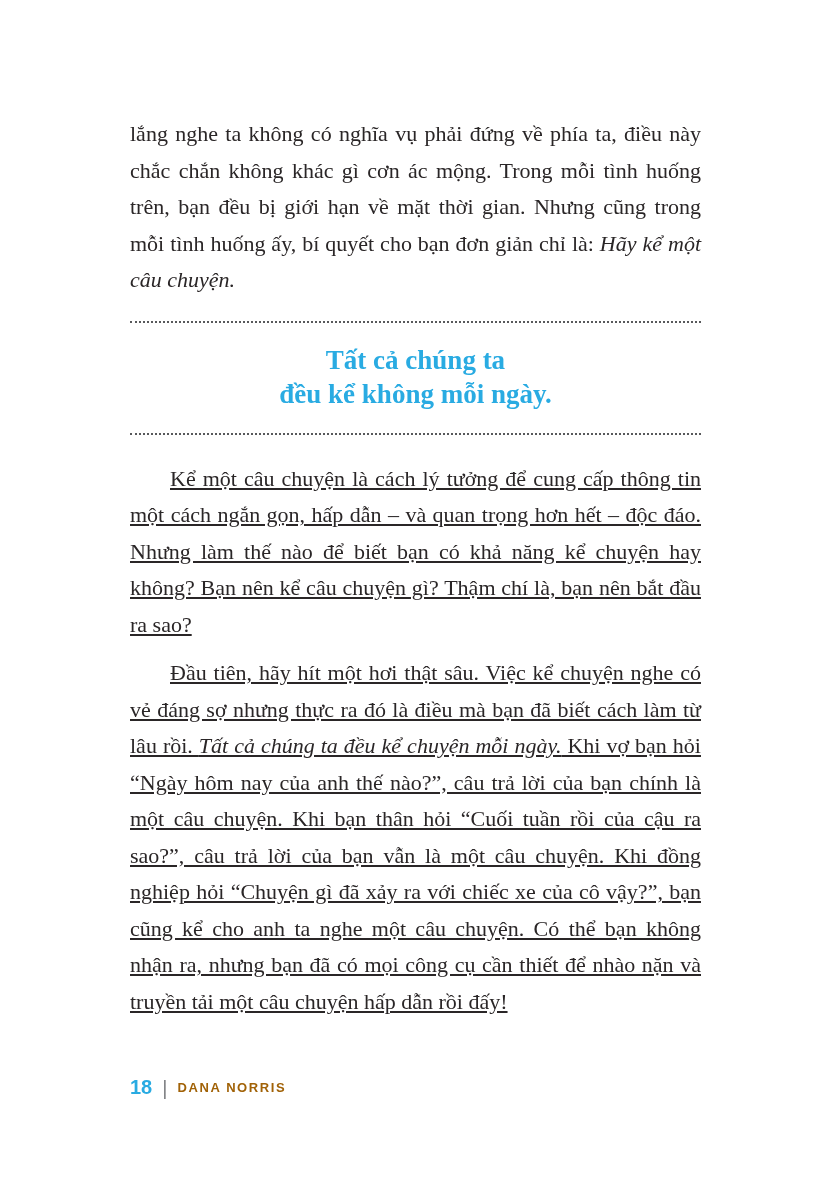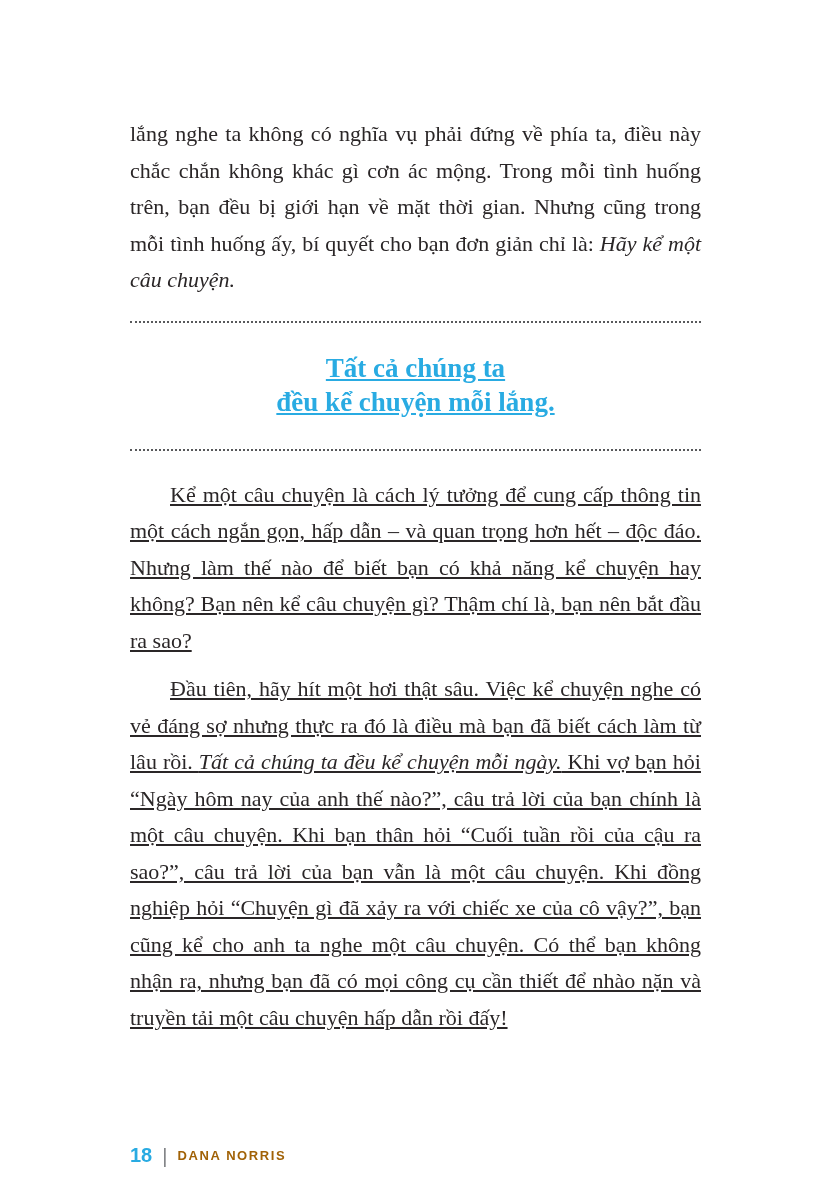--- a/index.html
+++ b/index.html
@@ -29,33 +29,32 @@
   }
   .para.indent{ text-indent:40px;text-decoration:underline; }
   .para em{ font-style:italic; }
   .callout{
     margin:22px 0 26px 0;
     padding:20px 0 22px 0;
     border-top:2px dotted #58595b;
     border-bottom:2px dotted #58595b;
   }
   .callout-heading{
-    margin:8px;
+    margin:0;
     text-align:center;
     color:var(--accent);
     font-size:27px;
     line-height:34px;
     font-weight:bold;
     font-family:"Liberation Serif", serif;
-    text-decoration:underline;
   }
   .page-footer{
     position:absolute;
     left:130px;
-    top:1144px;
+    top:1076px;
     display:flex;
     align-items:center;
     gap:10px;
     font-family:"Liberation Sans", sans-serif;
   }
   .page-number{
     color:var(--accent);
     font-size:20px;
     font-weight:bold;
   }
@@ -76,21 +75,21 @@
 </head>
 <body>
 
 <div class="page">
 
   <p class="para no-indent"><span>lắng nghe ta không có nghĩa vụ phải đứng về phía ta, điều này chắc chắn không khác gì cơn ác mộng. Trong mỗi tình huống trên, bạn đều bị giới hạn về mặt thời gian. Nhưng cũng trong mỗi tình huống ấy, bí quyết cho bạn đơn giản chỉ là: </span><em>Hãy kể một câu chuyện.</em></p>
 
   <div class="callout">
     <h2 class="callout-heading">
       <span>Tất cả chúng ta</span><br>
-      <span>đều kể chuyện mỗi lắng.</span>
+      <span>đều kể không mỗi ngày.</span>
     </h2>
   </div>
 
   <p class="para indent"><span>Kể một câu chuyện là cách lý tưởng để cung cấp thông tin một cách ngắn gọn, hấp dẫn – và quan trọng hơn hết – độc đáo. Nhưng làm thế nào để biết bạn có khả năng kể chuyện hay không? Bạn nên kể câu chuyện gì? Thậm chí là, bạn nên bắt đầu ra sao?</span></p>
 
   <p class="para indent"><span>Đầu tiên, hãy hít một hơi thật sâu. Việc kể chuyện nghe có vẻ đáng sợ nhưng thực ra đó là điều mà bạn đã biết cách làm từ lâu rồi. </span><em>Tất cả chúng ta đều kể chuyện mỗi ngày.</em><span> Khi vợ bạn hỏi “Ngày hôm nay của anh thế nào?”, câu trả lời của bạn chính là một câu chuyện. Khi bạn thân hỏi “Cuối tuần rồi của cậu ra sao?”, câu trả lời của bạn vẫn là một câu chuyện. Khi đồng nghiệp hỏi “Chuyện gì đã xảy ra với chiếc xe của cô vậy?”, bạn cũng kể cho anh ta nghe một câu chuyện. Có thể bạn không nhận ra, nhưng bạn đã có mọi công cụ cần thiết để nhào nặn và truyền tải một câu chuyện hấp dẫn rồi đấy!</span></p>
 
   <div class="page-footer">
     <span class="page-number">18</span>
     <span class="footer-divider">|</span>

